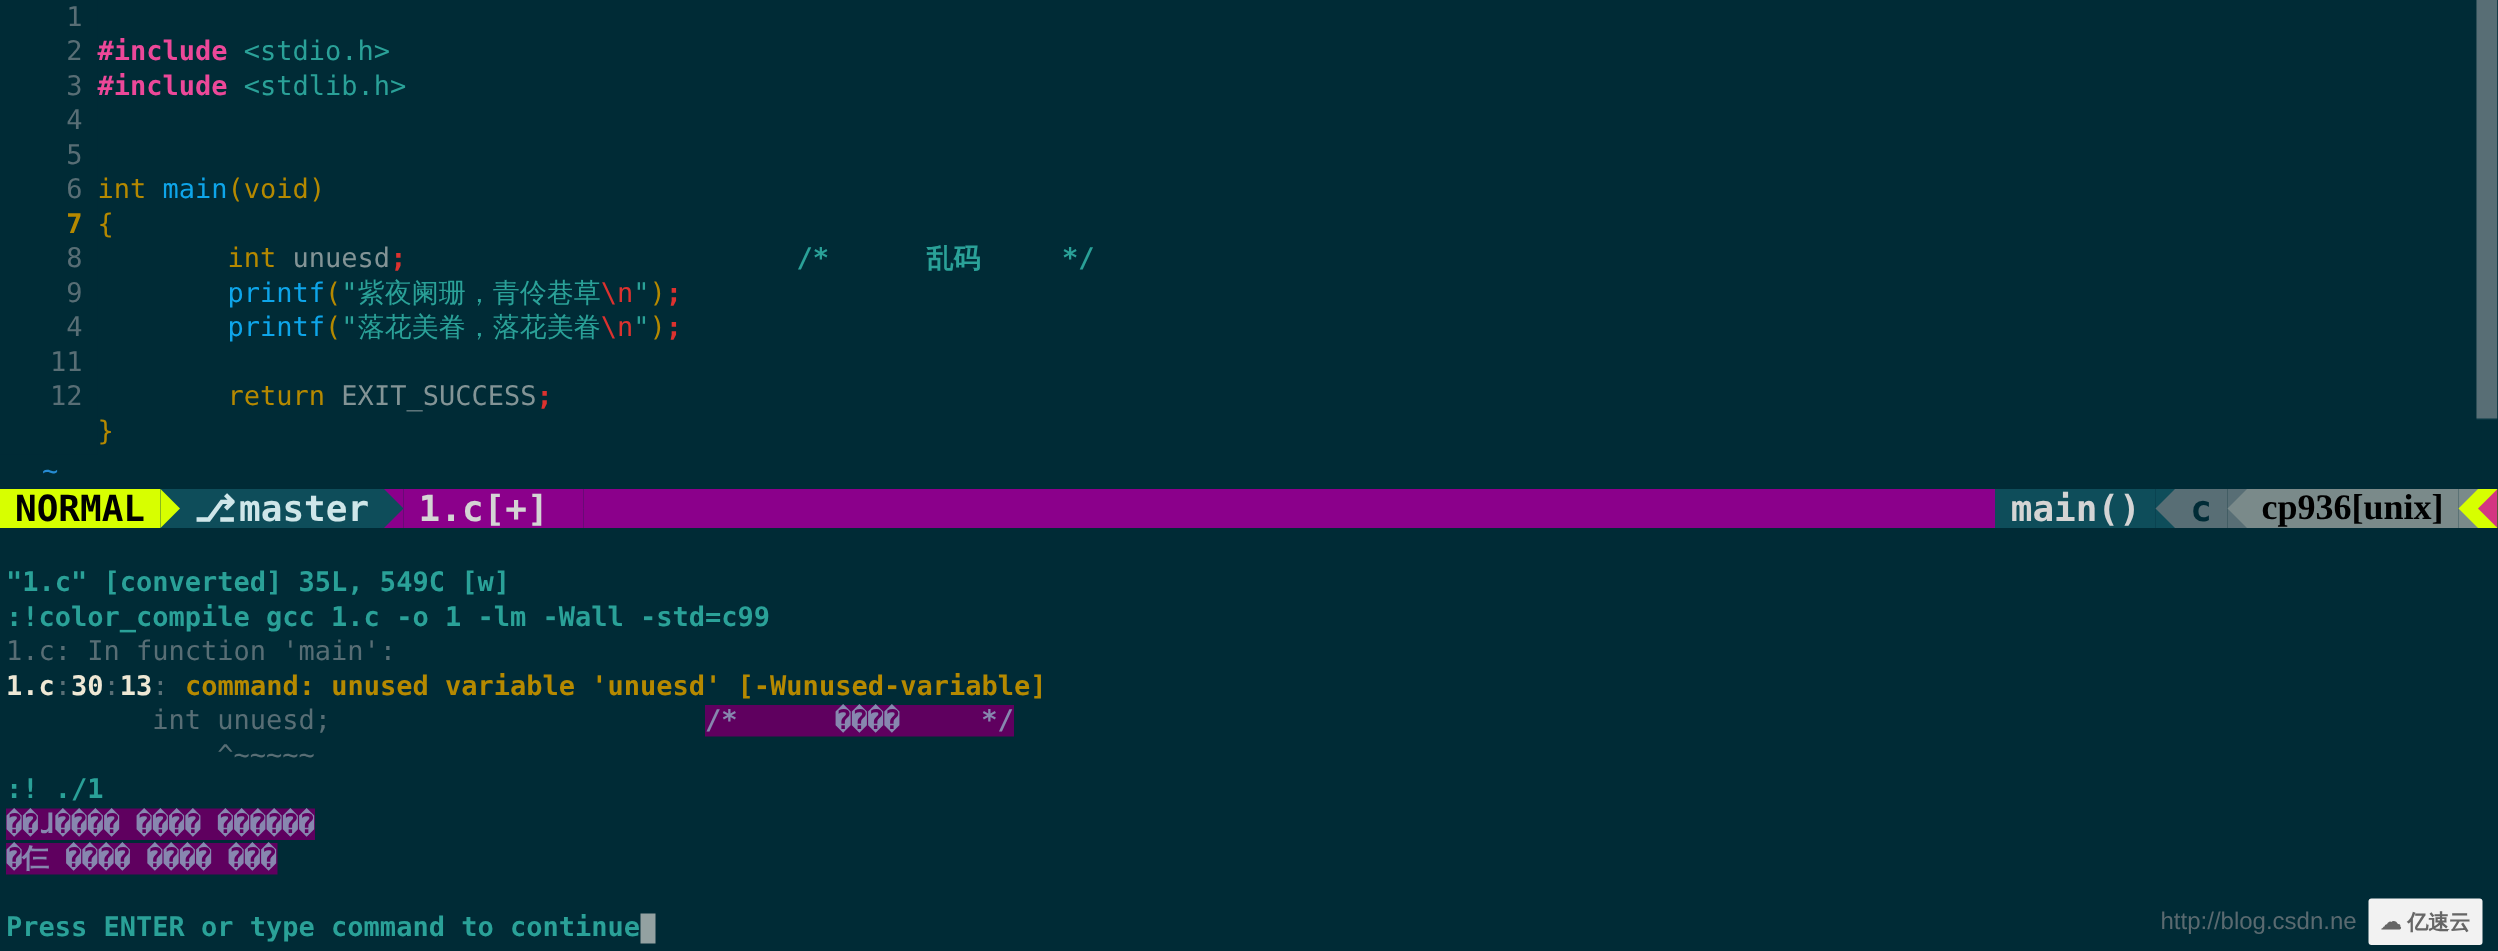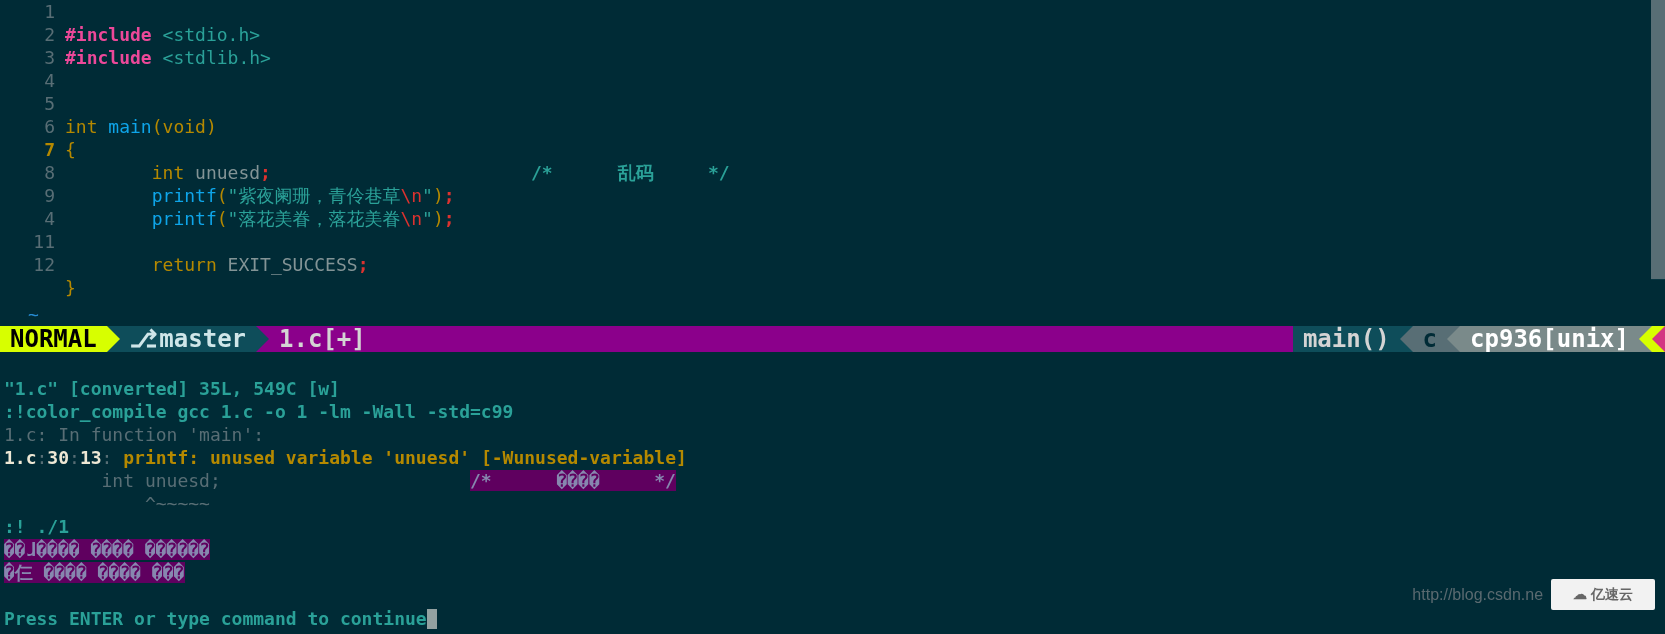--- a/index.html
+++ b/index.html
@@ -76,21 +76,21 @@
     display: inline-block;
     border-top: 13px solid transparent;
     border-bottom: 13px solid transparent;
     vertical-align: top;
   }
   .sl-branch { background: #0e4d5a; color: #cfe6e9; text-align: center; }
   .sl-file { background: #8b008b; color: #d4d4d4; }
   .sl-fill { background: #8b008b; flex: 1; }
   .sl-func { background: #0e4d5a; color: #d4d4d4; }
   .sl-lang { background: #586e75; color: #002b36; }
-  .sl-enc { background: #7a8a8a; color: #ffffff; }
+  .sl-enc { background: #7a8a8a; color: #000000; font-family: Liberation Serif, serif; }
   .sl-pos { background: #d7ff00; color: #000; }
   
   .term {
     padding: 2px 4px;
     white-space: pre;
     font-size: 18px;
     line-height: 23px;
   }
   .t-teal { color: #2aa198; font-weight: bold; }
   .t-yellow { color: #b58900; font-weight: bold; }
@@ -100,34 +100,34 @@
   .t-prompt { color: #2aa198; font-weight: bold; }
   .cursor-block {
     display: inline-block;
     width: 10px;
     height: 20px;
     background: #93a1a1;
     vertical-align: text-bottom;
   }
   .watermark {
     position: absolute;
-    bottom: 24px;
+    bottom: 4px;
     right: 10px;
     color: #5a6a70;
     font-size: 16px;
     font-family: sans-serif;
     display: flex;
     align-items: center;
     gap: 8px;
   }
   .watermark-logo {
     background: #f2f2f2;
     color: #666;
     border-radius: 2px;
-    padding: 4px 22px;
+    padding: 4px 8px;
     font-size: 14px;
     font-weight: bold;
   }
   .branch-icon::before { content: "⎇"; margin-right:2px;}
   .pilcrow::before { content: "¶"; font-weight:bold; margin: 0 4px;}
 </style>
 </head>
 <body>
 
 <div class="editor-wrap">
@@ -177,21 +177,21 @@
   <span class="tri-l" style="border-right:13px solid #7a8a8a; background:#586e75"></span>
   <span class="sl-seg sl-enc">cp936[unix]</span>
   <span class="tri-l" style="border-right:13px solid #d7ff00; background:#7a8a8a"></span>
   <span class="tri-l" style="border-right:13px solid #d33682; background:#d7ff00"></span>
 </div>
 
 <div class="term">
 <span class="t-teal">"1.c" [converted] 35L, 549C [w]</span>
 <span class="t-teal">:!color_compile gcc 1.c -o 1 -lm -Wall -std=c99</span>
 <span class="t-dim">1.c: In function 'main':</span>
-<span class="t-white">1.c</span><span class="t-dim">:</span><span class="t-white">30</span><span class="t-dim">:</span><span class="t-white">13</span><span class="t-dim">:</span><span class="t-yellow"> printf: </span><span class="t-yellow">unused variable 'unuesd' </span><span class="t-yellow">[-Wunused-variable]</span>
+<span class="t-white">1.c</span><span class="t-dim">:</span><span class="t-white">30</span><span class="t-dim">:</span><span class="t-white">13</span><span class="t-dim">:</span><span class="t-yellow"> command: </span><span class="t-yellow">unused variable 'unuesd' </span><span class="t-yellow">[-Wunused-variable]</span>
 <span class="t-dim">         int unuesd;</span>                       <span class="t-hl">/*      ����     */</span>
 <span class="t-dim">             ^~~~~~</span>
 <span class="t-teal">:! ./1</span>
 <span class="t-hl">��ɺ���� ���� ������</span>
 <span class="t-hl">�仨 ���� ���� ���</span>
 
 <span class="t-prompt">Press ENTER or type command to continue</span><span class="cursor-block"></span>
 </div>
 
 <div class="watermark">

